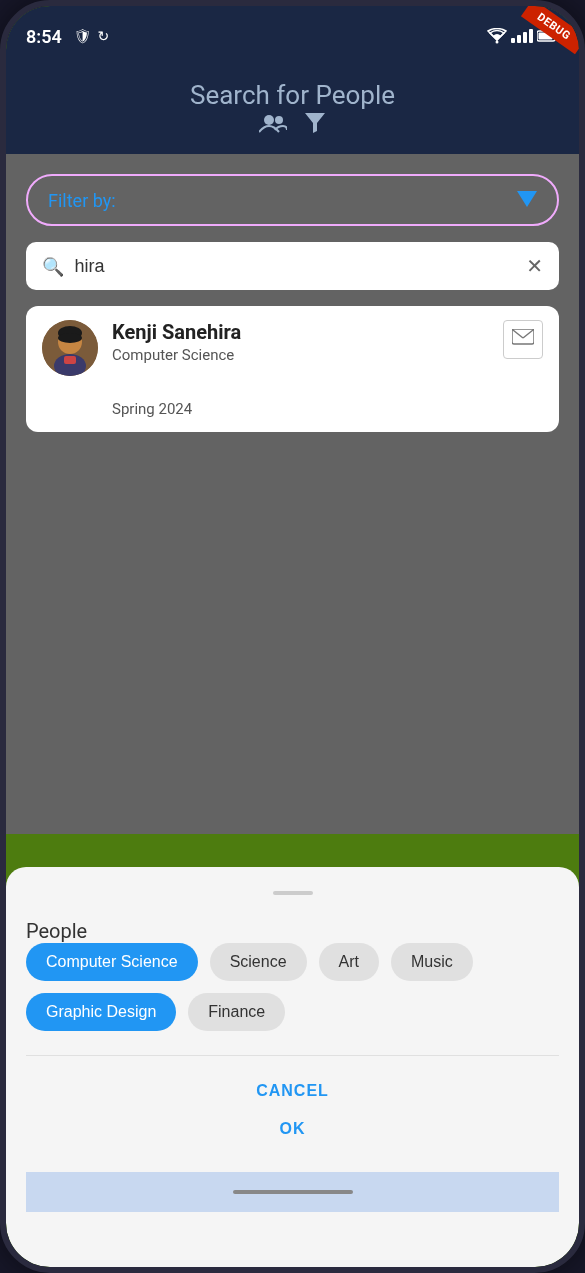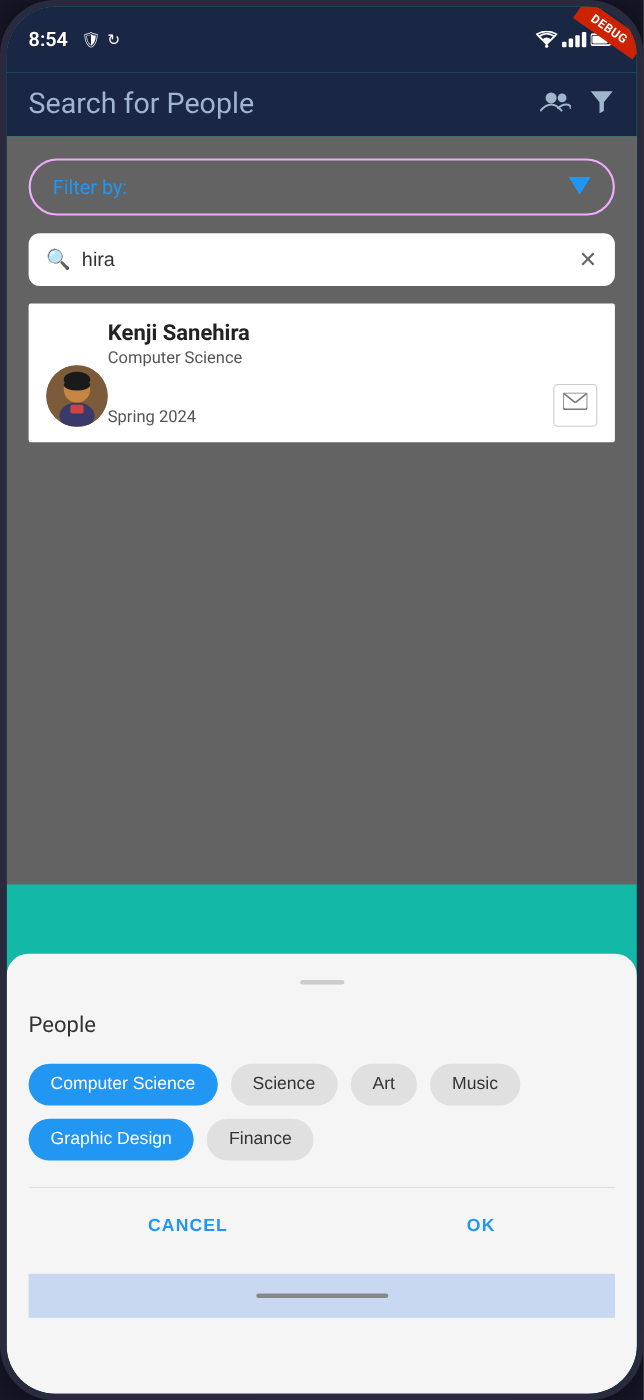--- a/index.html
+++ b/index.html
@@ -24,21 +24,21 @@
       border: 6px solid #2a2a3e;
     }
 
     
     .screen {
       position: absolute;
       top: 0;
       left: 0;
       right: 0;
       bottom: 0;
-      background: #14b8a6;
+      background: #4d7c0f;
       border-radius: 44px;
       overflow: hidden;
     }
 
     
     .status-bar {
       background: #1a2744;
       height: 60px;
       display: flex;
       align-items: center;
@@ -69,20 +69,21 @@
       gap: 4px;
     }
 
     
     .app-bar {
       background: #1a2744;
       padding: 14px 20px;
       display: flex;
       align-items: center;
       justify-content: space-between;
+      flex-direction: column;
     }
 
     .app-title {
       color: #a0b4cc;
       font-size: 26px;
       font-weight: 400;
     }
 
     .app-bar-icons {
       display: flex;
@@ -153,24 +154,25 @@
 
     .search-clear {
       color: #666;
       font-size: 20px;
       cursor: pointer;
     }
 
     
     .result-card {
       background: white;
-      border-radius: 2px;
+      border-radius: 12px;
       padding: 14px 16px;
       display: flex;
-      align-items: flex-end;
+      align-items: flex-start;
+      gap: 14px;
     }
 
     .avatar {
       width: 56px;
       height: 56px;
       border-radius: 50%;
       overflow: hidden;
       background: #8B6B4A;
       flex-shrink: 0;
       display: flex;
@@ -225,21 +227,20 @@
       height: 4px;
       background: #ccc;
       border-radius: 2px;
       margin: 0 auto 24px;
     }
 
     .bottom-sheet-title {
       font-size: 20px;
       color: #333;
       font-weight: 400;
-      margin-bottom: 24px;
     }
 
     .filter-chips {
       display: flex;
       flex-wrap: wrap;
       gap: 12px;
       margin-bottom: 24px;
     }
 
     .chip {
@@ -261,20 +262,21 @@
       background: #e0e0e0;
       color: #333;
     }
 
     .bottom-sheet-actions {
       display: flex;
       justify-content: space-around;
       padding: 16px 0 24px;
       border-top: 1px solid #e0e0e0;
       margin-top: 8px;
+      flex-direction: column;
     }
 
     .action-btn {
       font-size: 16px;
       font-weight: 600;
       background: transparent;
       border: none;
       cursor: pointer;
       padding: 10px 30px;
       letter-spacing: 1px;

